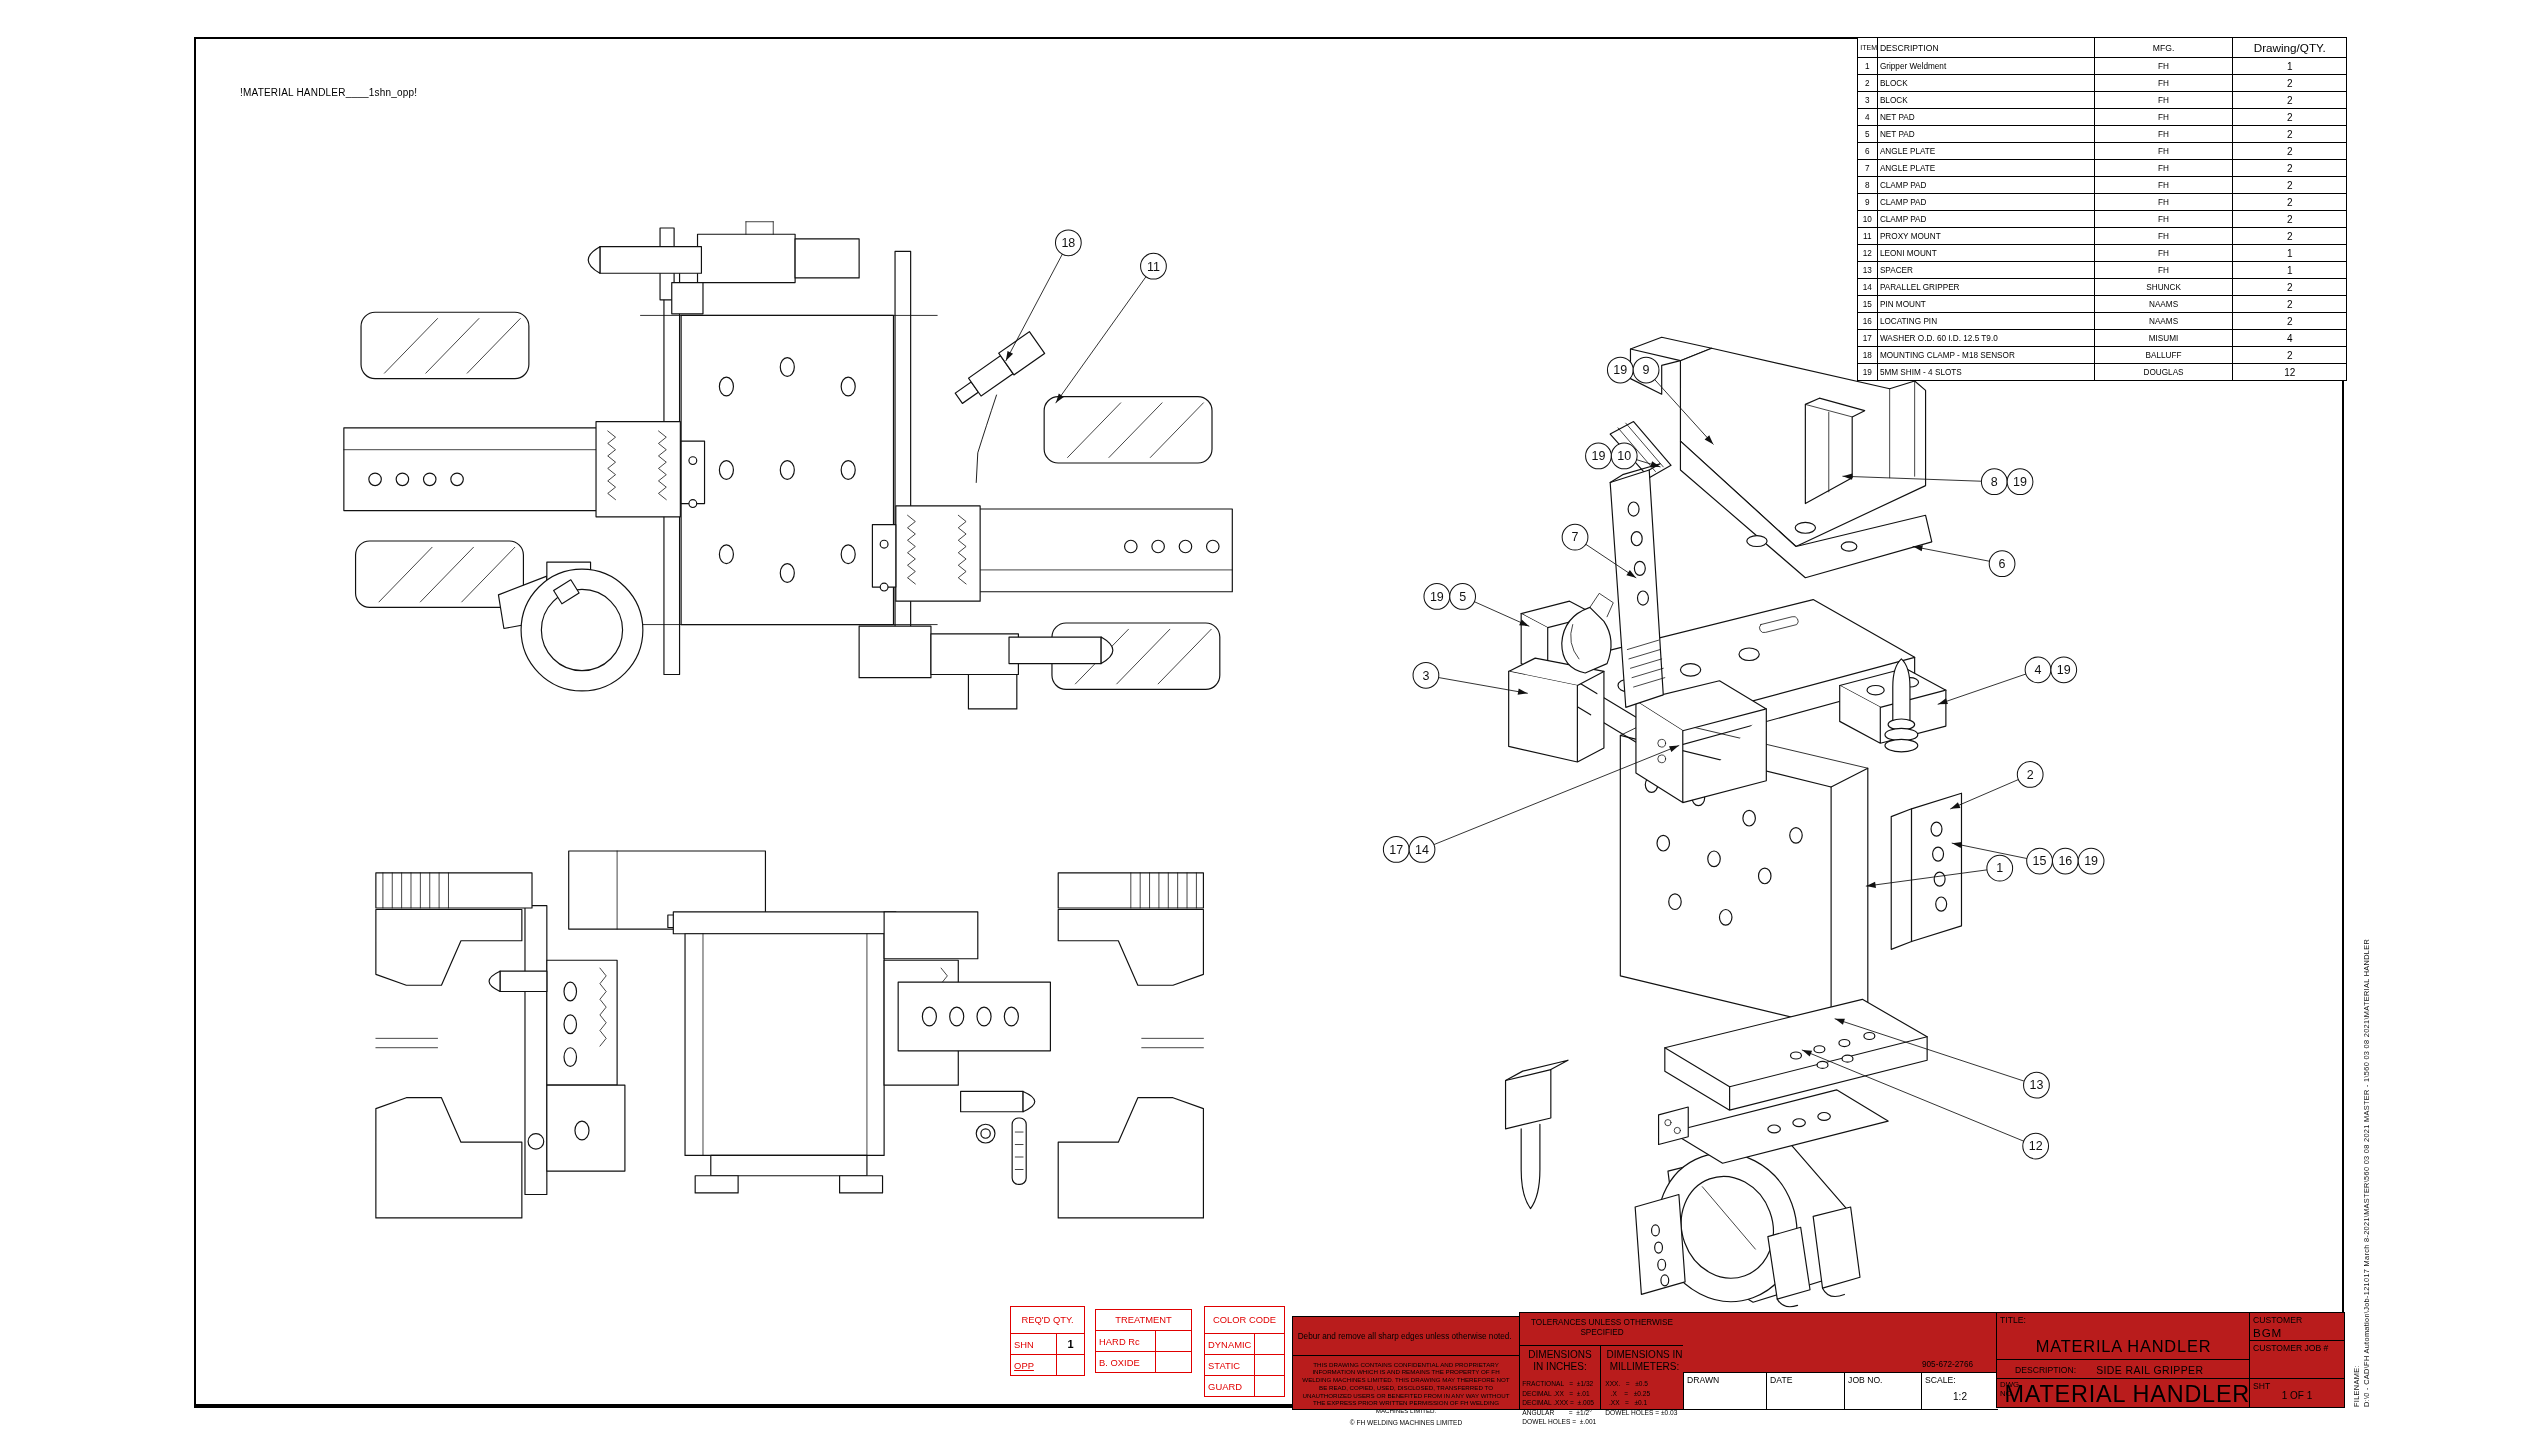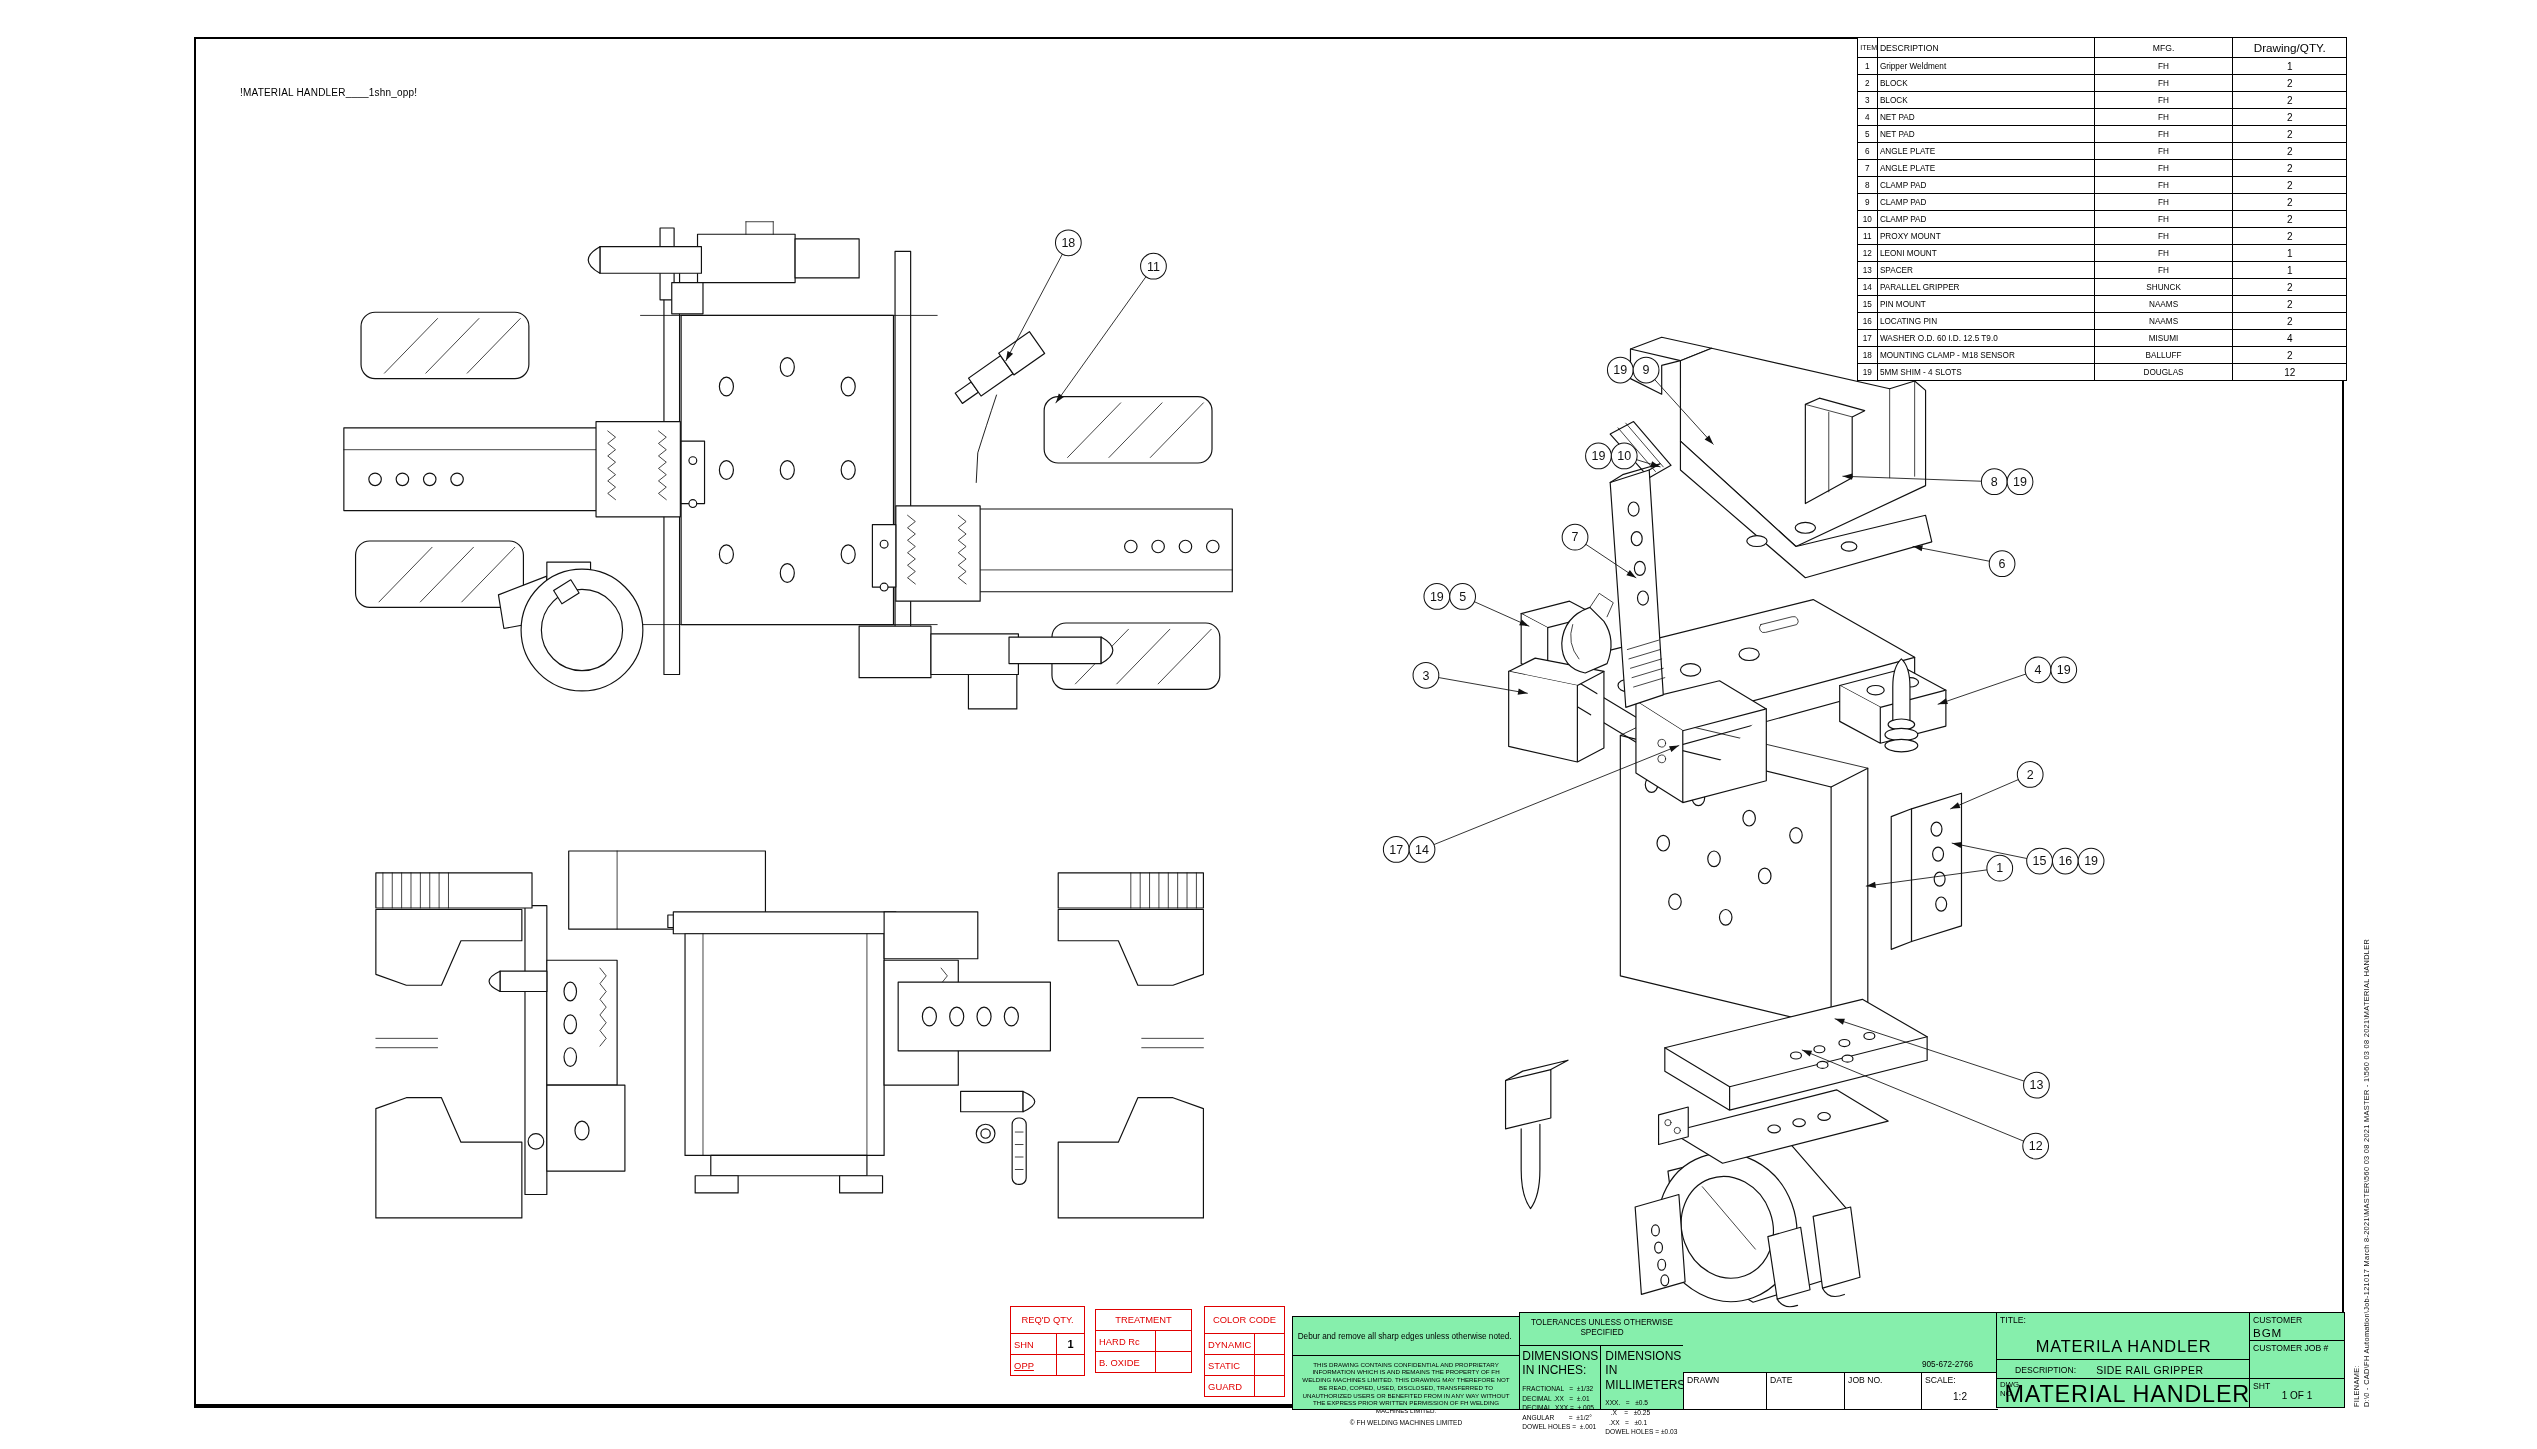--- a/index.html
+++ b/index.html
@@ -22,29 +22,29 @@
   #bom tbody td.mfg{text-align:center;}
   #bom tbody td.qty{text-align:center;font-size:10px;}
   #bom{border:1.6px solid #000;}
   
   .red-table{position:absolute;border-collapse:collapse;color:#e00000;}
   .red-table th,.red-table td{border:1.2px solid #e00000;font-size:9.4px;font-weight:normal;
        padding:0 3.1px;text-align:left;vertical-align:middle;}
   .red-table th{text-align:center;line-height:1.1;}
   .red-table td.val{color:#000;font-weight:bold;font-size:11px;text-align:center;}
   
-  .box{position:absolute;border:1.6px solid #000;box-sizing:border-box;background:#86efac;}
+  .box{position:absolute;border:1.6px solid #000;box-sizing:border-box;background:#b91c1c;}
   .lbl{font-size:8.6px;}
   #debur-box{font-size:8.2px;display:flex;align-items:center;padding:1.6px 4.7px;}
   #prop-box{font-size:6.2px;text-align:center;padding:4.7px 7.8px 1.6px 7.8px;line-height:1.25;}
   #prop-copy{margin-top:3.9px;font-size:6.6px;}
   #tol-box .tol-title{font-size:8.2px;text-align:center;border-bottom:1.6px solid #000;
       padding:4.7px 1.6px;line-height:1.3;height:33px;box-sizing:border-box;}
   .tol-col{position:absolute;top:33px;bottom:0;box-sizing:border-box;padding:3.1px 2.3px;}
-  .tol-col .t{font-size:12px;text-align:left;margin-bottom:6.2px;line-height:1.2;}
+  .tol-col .t{font-size:10px;text-align:center;margin-bottom:6.2px;line-height:1.2;}
   .tol-col .l{font-size:6.6px;white-space:pre;line-height:1.45;}
   #phone{position:absolute;font-size:8.2px;}
   .stamp-cell{position:absolute;border-left:1.6px solid #000;border-top:1.6px solid #000;
       box-sizing:border-box;font-size:8.6px;padding:1.6px 3.1px;background:#fff;}
   #title-box .big{font-size:16.4px;text-align:center;margin-top:24px;letter-spacing:0.8px;}
   #desc-box{display:flex;align-items:center;}
   #desc-box .v{font-size:10.5px;margin-left:20px;letter-spacing:0.4px;}
   #dwg-box .two{font-size:7.8px;line-height:1.15;position:absolute;left:3.1px;top:2.3px;}
   #dwg-box .big{font-size:23.4px;text-align:right;margin-top:2px;letter-spacing:0.8px;}
   #cust-box .v{font-size:11.7px;margin:2.3px 0 0 3.1px;letter-spacing:0.8px;}

